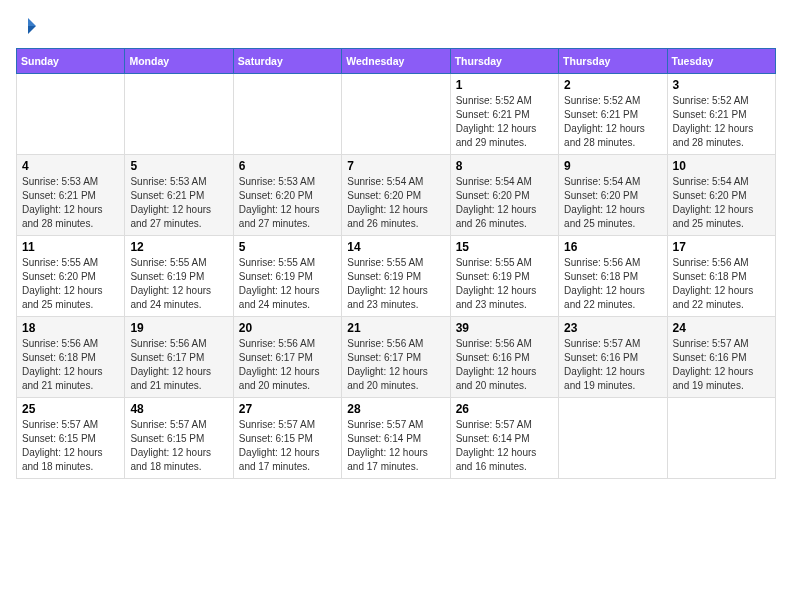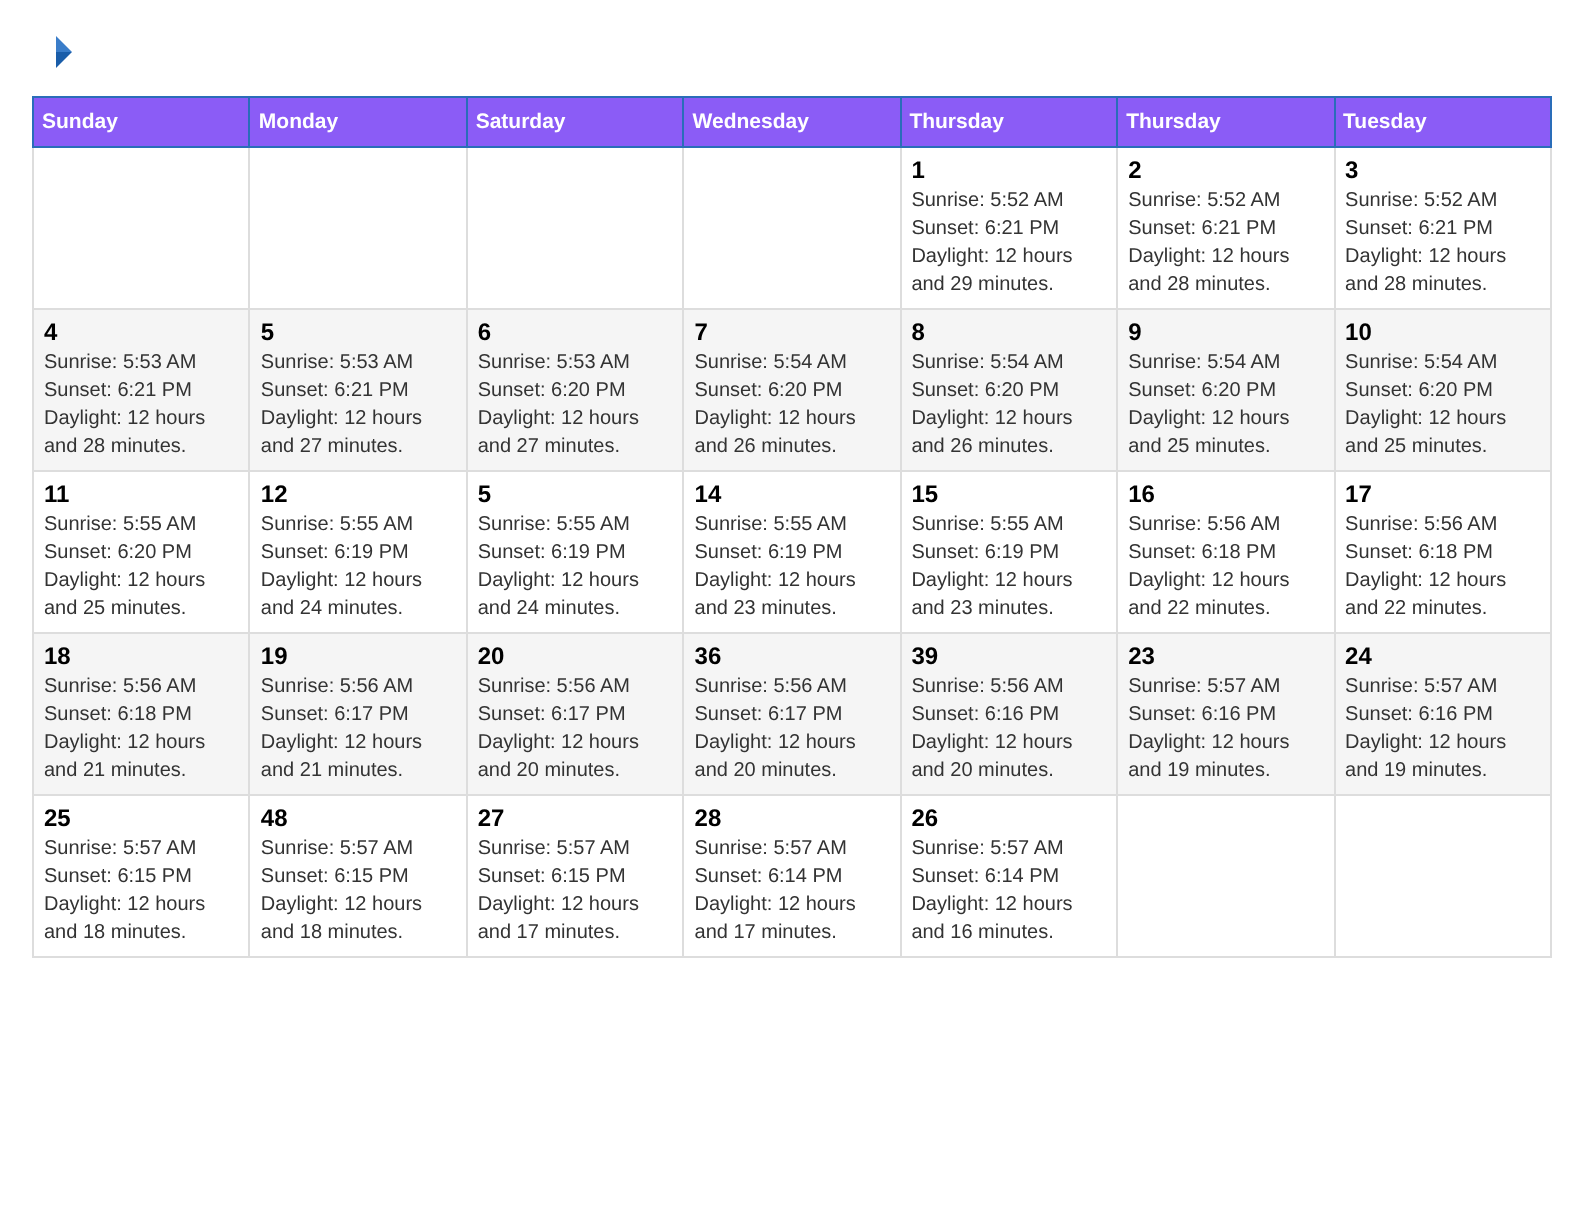--- a/index.html
+++ b/index.html
@@ -203,21 +203,21 @@
         </td>
         <td>
           <div class="day-num">19</div>
           <div class="day-info">Sunrise: 5:56 AM<br>Sunset: 6:17 PM<br>Daylight: 12 hours and 21 minutes.</div>
         </td>
         <td>
           <div class="day-num">20</div>
           <div class="day-info">Sunrise: 5:56 AM<br>Sunset: 6:17 PM<br>Daylight: 12 hours and 20 minutes.</div>
         </td>
         <td>
-          <div class="day-num">36</div>
+          <div class="day-num">21</div>
           <div class="day-info">Sunrise: 5:56 AM<br>Sunset: 6:17 PM<br>Daylight: 12 hours and 20 minutes.</div>
         </td>
         <td>
           <div class="day-num">39</div>
           <div class="day-info">Sunrise: 5:56 AM<br>Sunset: 6:16 PM<br>Daylight: 12 hours and 20 minutes.</div>
         </td>
         <td>
           <div class="day-num">23</div>
           <div class="day-info">Sunrise: 5:57 AM<br>Sunset: 6:16 PM<br>Daylight: 12 hours and 19 minutes.</div>
         </td>

